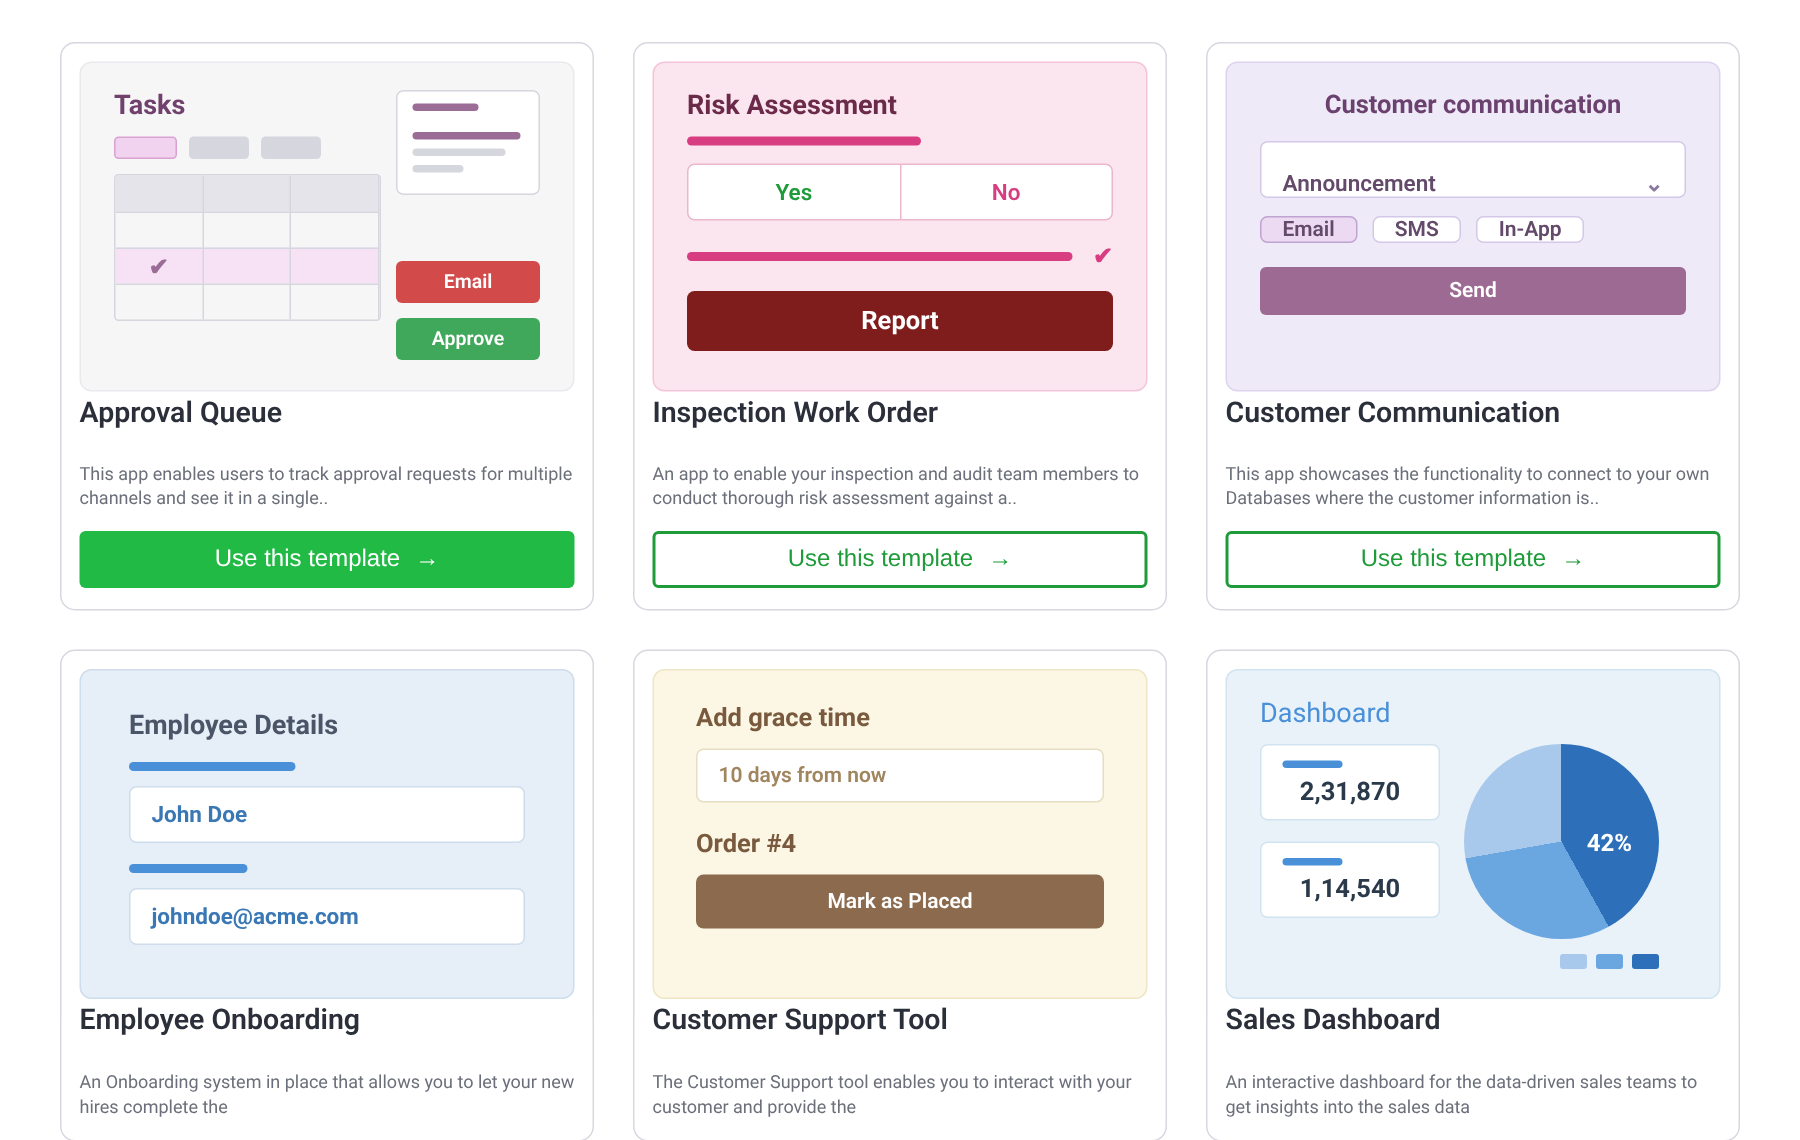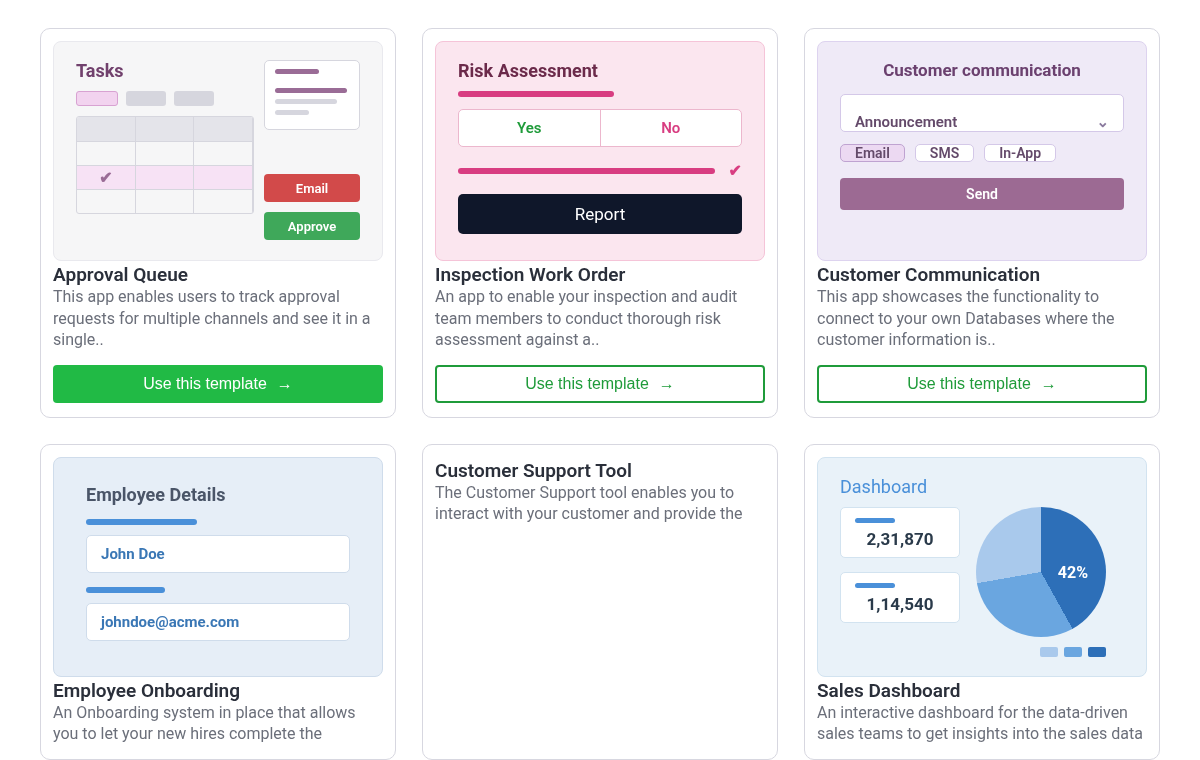--- a/index.html
+++ b/index.html
@@ -26,22 +26,22 @@
     height: 220px;
     position: relative;
   }
   .card-title {
     margin-top: 2px;
     font-size: 19px;
     font-weight: 600;
     color: #2a2f3a;
   }
   .card-desc {
-    margin-top: 0;
-    font-size: 16px;
+    margin-top: 22px;
+    font-size: 12px;
     line-height: 1.35;
     color: #6b6f7a;
   }
   .use-btn {
     margin-top: 14px;
     width: 100%;
     height: 38px;
     border-radius: 4px;
     font-size: 16px;
     font-weight: 500;
@@ -91,21 +91,21 @@
   .pv-risk { background:#fbe6ef; border:1px solid #f5c4d8; }
   .pv-risk .heading { color:#6b2a4a; font-weight:700; font-size:18px; }
   .pv-risk .hr { height:6px; background:#d83d81; border-radius:3px; margin-top:10px; width:55%; }
   .pv-risk .yn { margin-top:12px; display:flex; border:1px solid #ecb7cd; border-radius:5px; overflow:hidden; background:#fff; }
   .pv-risk .yn div { flex:1; text-align:center; padding:9px 0; font-weight:600; font-size:15px; }
   .pv-risk .yn .yes { color:#1f9b3a; border-right:1px solid #ecb7cd; }
   .pv-risk .yn .no  { color:#d83d81; }
   .pv-risk .row2 { display:flex; align-items:center; gap:14px; margin-top:14px; }
   .pv-risk .row2 .bar { flex:1; height:6px; background:#d83d81; border-radius:3px; }
   .pv-risk .row2 .tick { color:#d83d81; font-weight:900; }
-  .pv-risk .report { margin-top:14px; height:40px; background:#0f172a; color:#fff; border-radius:5px; display:flex; align-items:center; justify-content:center; font-weight:400; font-size:17px; }
+  .pv-risk .report { margin-top:14px; height:40px; background:#7f1d1d; color:#fff; border-radius:5px; display:flex; align-items:center; justify-content:center; font-weight:700; font-size:17px; }
 
   
   .pv-comm { background:#efeaf7; border:1px solid #ddd3ef; }
   .pv-comm .heading { color:#6b416f; font-weight:700; font-size:17px; text-align:center; }
   .pv-comm .select { margin-top:14px; background:#fff; border:1px solid #d4c8e8; border-radius:5px; height:38px; display:flex; align-items:flex-end; justify-content:space-between; padding:0 14px; color:#644a6a; font-weight:600; font-size:15px; }
   .pv-comm .select .chev { color:#8a7a9e; }
   .pv-comm .chips { margin-top:12px; display:flex; gap:10px; }
   .pv-comm .chips .c { background:#fff; border:1px solid #d4c8e8; border-radius:5px; padding:0 14px; font-weight:600; color:#644a6a; font-size:14px; }
   .pv-comm .chips .c.sel { background:#ecd9f2; border-color:#bfa3d1; }
   .pv-comm .send { margin-top:16px; height:32px; background:#9c6a93; color:#fff; border-radius:4px; display:flex; align-items:center; justify-content:center; font-weight:600; font-size:14px; }
@@ -250,20 +250,26 @@
       <div class="hr"></div>
       <div class="inp">John Doe</div>
       <div class="hr" style="width:30%"></div>
       <div class="inp">johndoe@acme.com</div>
     </div>
     <div class="card-title">Employee Onboarding</div>
     <div class="card-desc">An Onboarding system in place that allows you to let your new hires complete the</div>
   </div>
 
   <div class="card">
+    <div class="preview pv-sup">
+      <div class="heading">Add grace time</div>
+      <div class="inp">10 days from now</div>
+      <div class="heading2">Order #4</div>
+      <div class="btn">Mark as Placed</div>
+    </div>
     <div class="card-title">Customer Support Tool</div>
     <div class="card-desc">The Customer Support tool enables you to interact with your customer and provide the</div>
   </div>
 
   <div class="card">
     <div class="preview pv-dash">
       <div class="heading">Dashboard</div>
       <div class="body">
         <div class="stats">
           <div class="stat">

